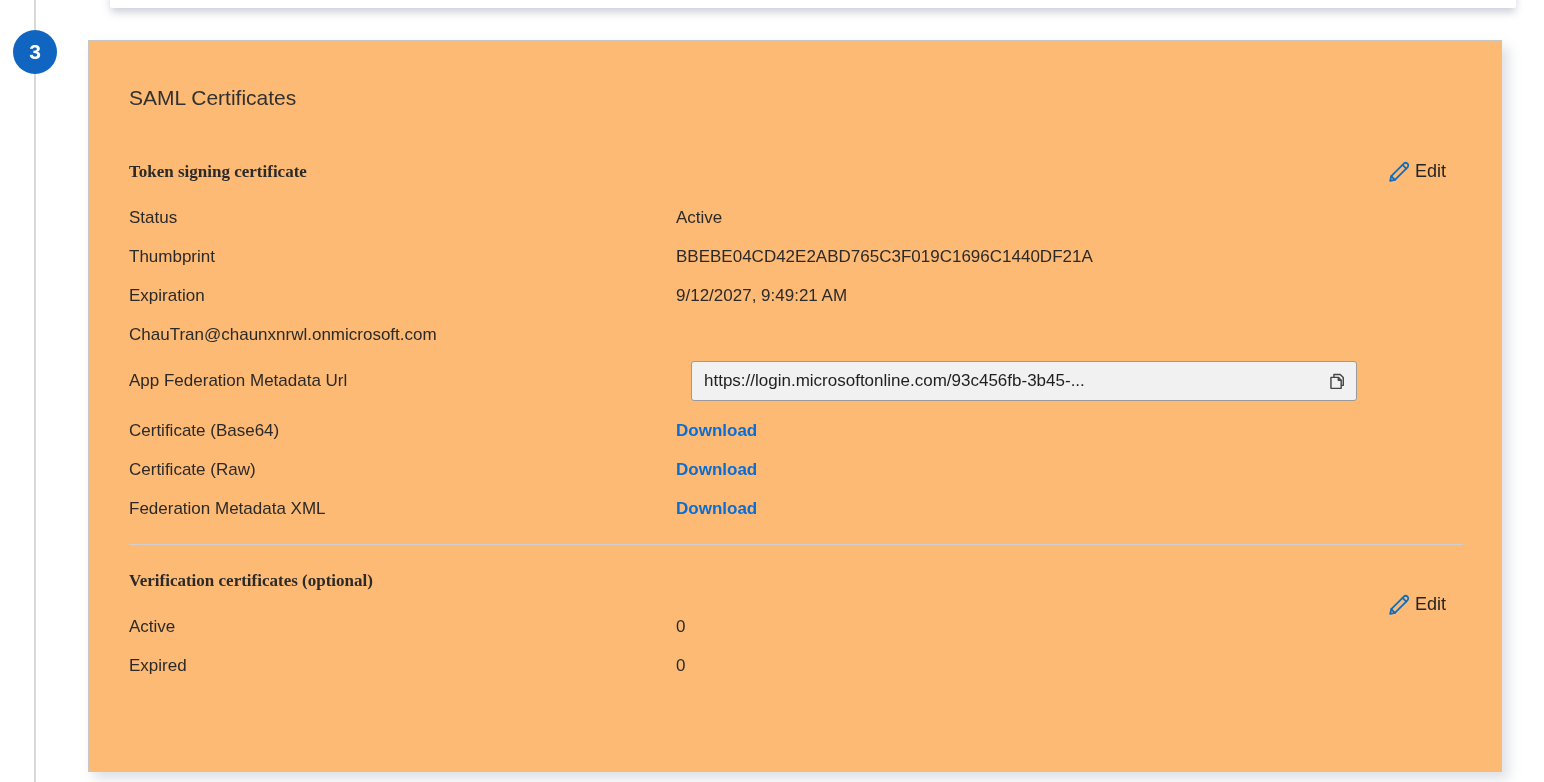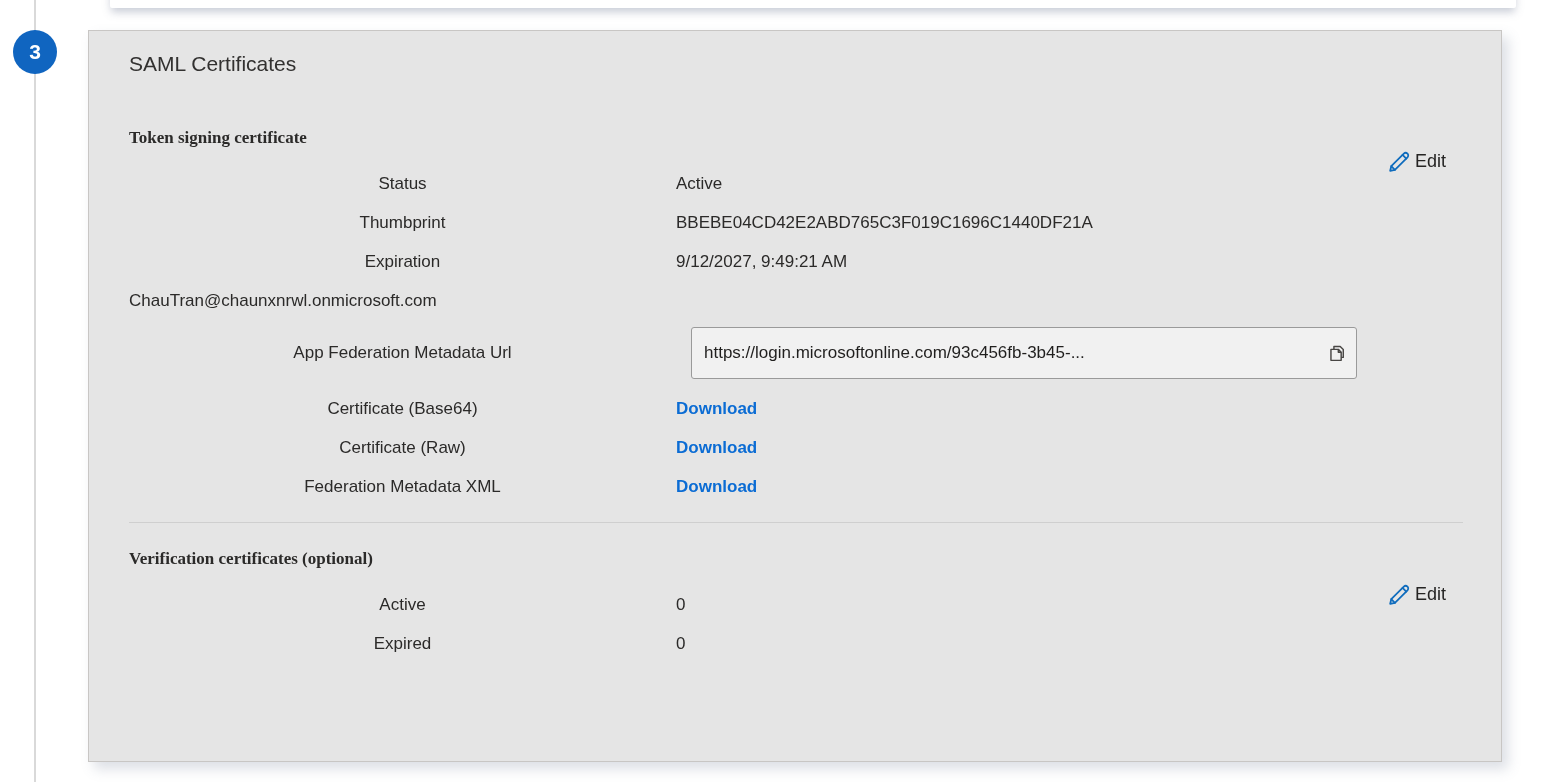--- a/index.html
+++ b/index.html
@@ -29,52 +29,52 @@
   .step-badge {
     position: absolute; left: 13px; top: 30px;
     width: 44px; height: 44px; border-radius: 50%;
     background: #1065c0; color: #ffffff;
     font-size: 21px; font-weight: 700;
     display: flex; align-items: center; justify-content: center;
     z-index: 2;
   }
 
   .card {
-    position: absolute; left: 88px; top: 30px;
+    position: absolute; left: 88px; top: 40px;
     width: 1414px; height: 732px;
     box-sizing: border-box;
-    background: #e5e5e5;
+    background: #fdba74;
     border: 1px solid #c8c6c4;
     box-shadow: 6px 7px 12px rgba(96,108,138,0.22);
-    padding: 20px 56px 0 40px;
+    padding: 44px 56px 0 40px;
   }
 
   .card-title {
     font-size: 21px; font-weight: 400; color: #323130;
     line-height: 25px; margin: 0 0 50px 0;
   }
 
   .section { position: relative; }
 
   .section-heading {
     font-size: 17px; font-weight: 700; color: #2b2a29;
     line-height: 23px; margin: 0 0 22px 0; font-family: Liberation Serif, serif;
   }
 
   .row {
     display: flex; align-items: center;
     min-height: 26px; margin-bottom: 13px;
     font-size: 17px; line-height: 22px; color: #2b2a29;
   }
-  .row-label { width: 547px; flex: none; text-align: center; }
+  .row-label { width: 547px; flex: none; }
   .row-value { white-space: nowrap; }
 
   .copy-row { margin-bottom: 17px; gap: 15px; }
   .copybox {
-    width: 666px; height: 52px; box-sizing: border-box;
+    width: 666px; height: 40px; box-sizing: border-box;
     display: flex; align-items: center;
     background: #f1f1f1;
     border: 1px solid #9a9a9a; border-radius: 3px;
     padding: 0 8px 0 12px;
   }
   .copybox-text {
     flex: 1; font-size: 17px; color: #201f1e;
     white-space: nowrap; overflow: hidden;
   }
   .copy-btn {

